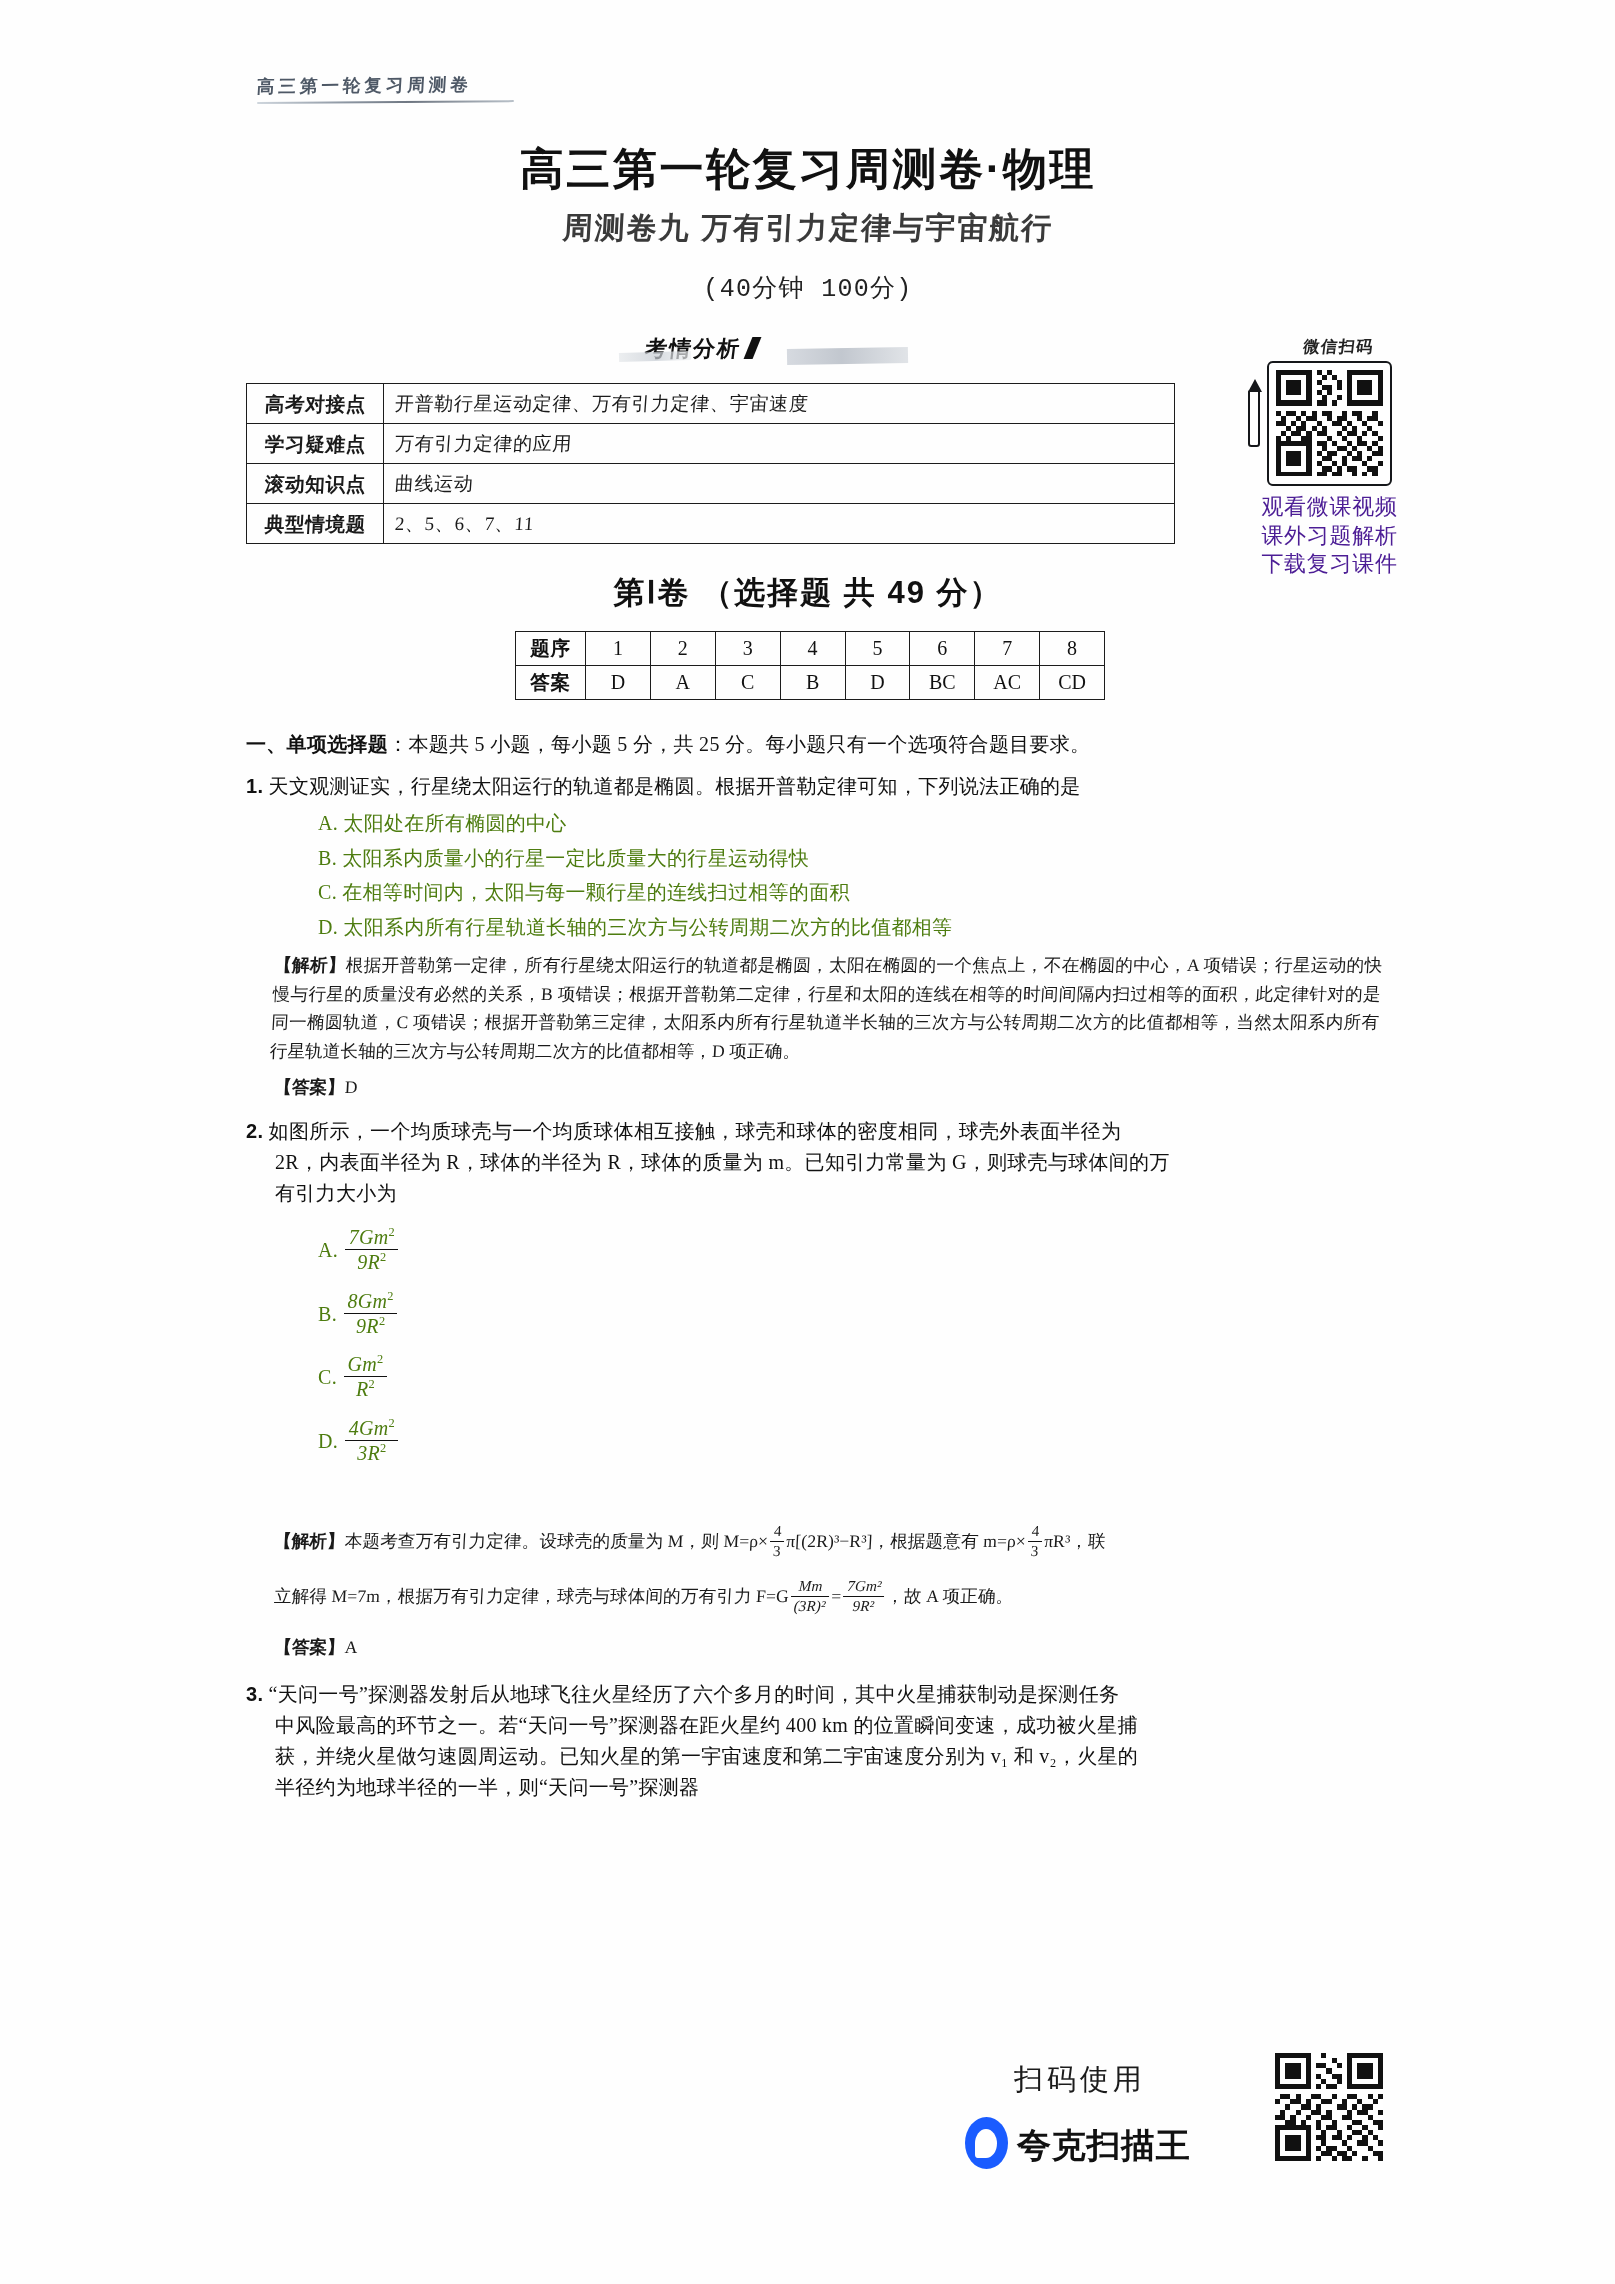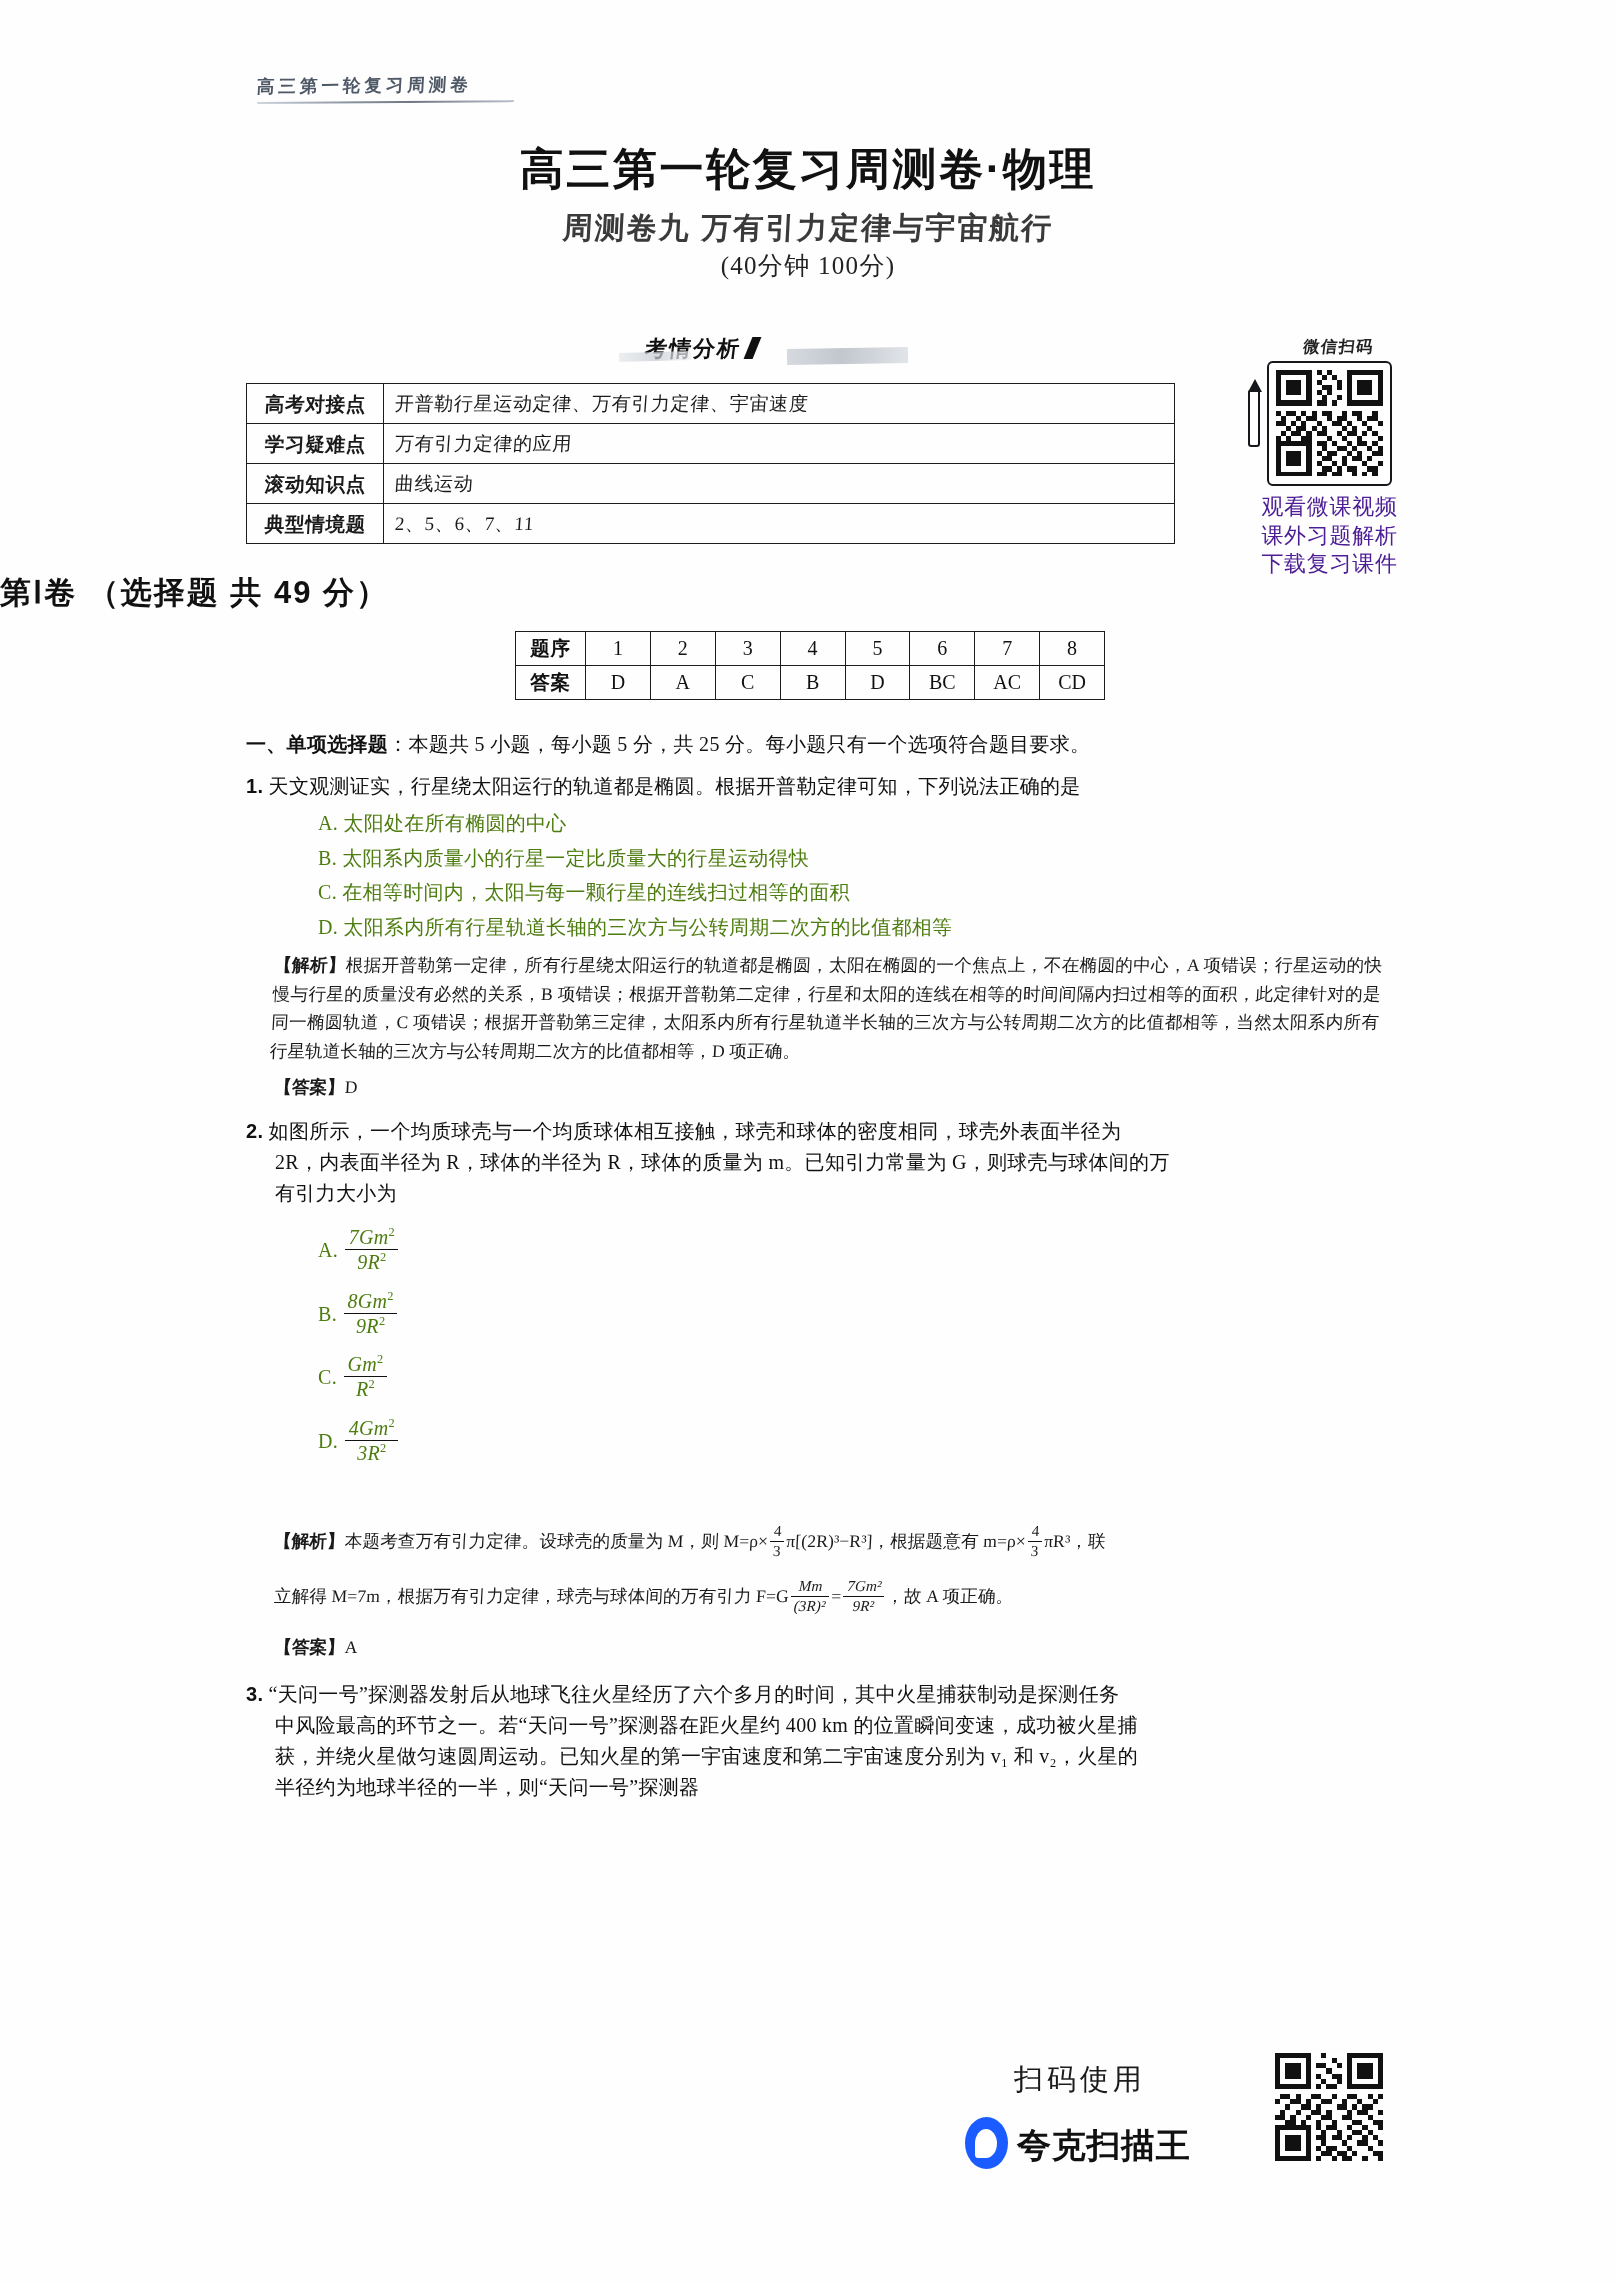--- a/index.html
+++ b/index.html
@@ -36,22 +36,22 @@
     color:#111; white-space:nowrap;
   }
   .sub-title {
     margin-top:9px;
     font-family:"Liberation Sans","DejaVu Sans",sans-serif;
     font-weight:700; font-size:30px; letter-spacing:2px;
     color:#2a2a2a; white-space:nowrap;
     transform:skewX(-3deg); opacity:.92;
   }
   .time-score {
-    margin-top:0; font-size:25px; letter-spacing:1.3px; color:#222;
-    font-family:Liberation Serif, serif;
+    margin-top:22px; font-size:25px; letter-spacing:1.3px; color:#222;
+    font-family:Liberation Mono, monospace;
   }
 
   
   .kqfx-wrap { position:absolute; left:645px; top:334px; width:280px; }
   .kqfx-label {
     display:inline-block;
     font-family:"Liberation Sans",sans-serif;
     font-weight:700; font-size:22px; letter-spacing:2px; color:#111;
     transform:skewX(-7deg);
   }
@@ -108,21 +108,21 @@
     border-left:7.8px solid transparent; border-right:7.8px solid transparent;
     border-bottom:13px solid #15171a;
   }
   .qr-lines {
     margin-top:7.8px; font-family:"Liberation Sans",sans-serif;
     font-size:22px; line-height:1.28; color:#4c1d95; letter-spacing:0.7px;
   }
 
   
   .section-head {
-    position:absolute; left:0; right:0; top:572px; 
+    position:absolute; left:0; right:0; top:572px; text-align:center;
     font-family:"Liberation Sans",sans-serif; font-weight:700;
     font-size:31px; letter-spacing:2px; color:#111;
   }
 
   
   table.ans-table {
     position:absolute; left:515px; top:631px; width:590px;
     border-collapse:collapse; table-layout:fixed;
   }
   table.ans-table td {

